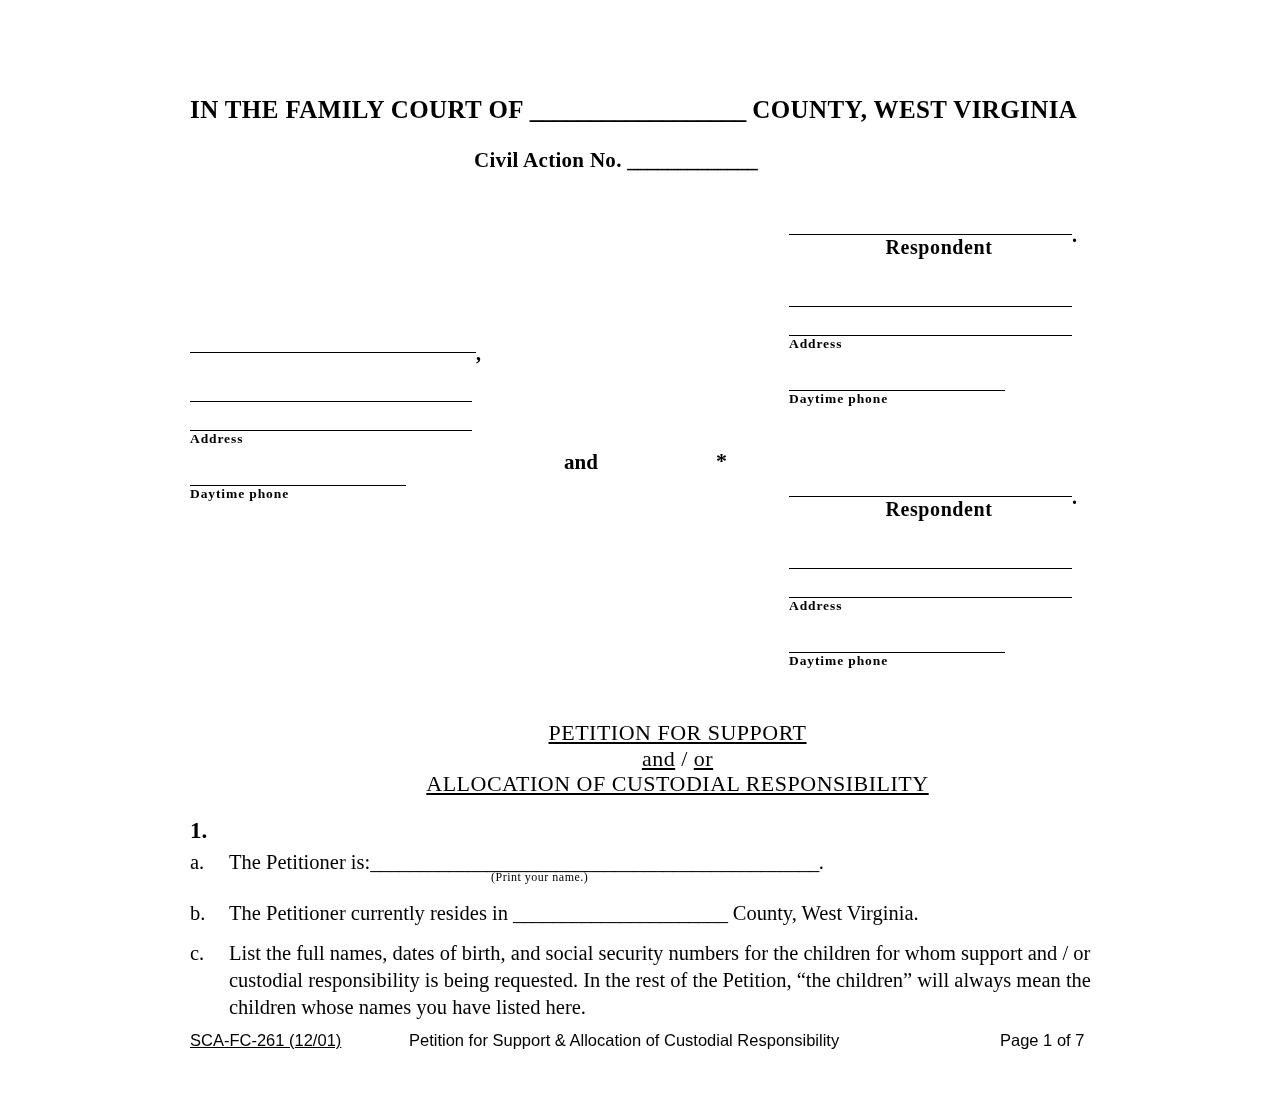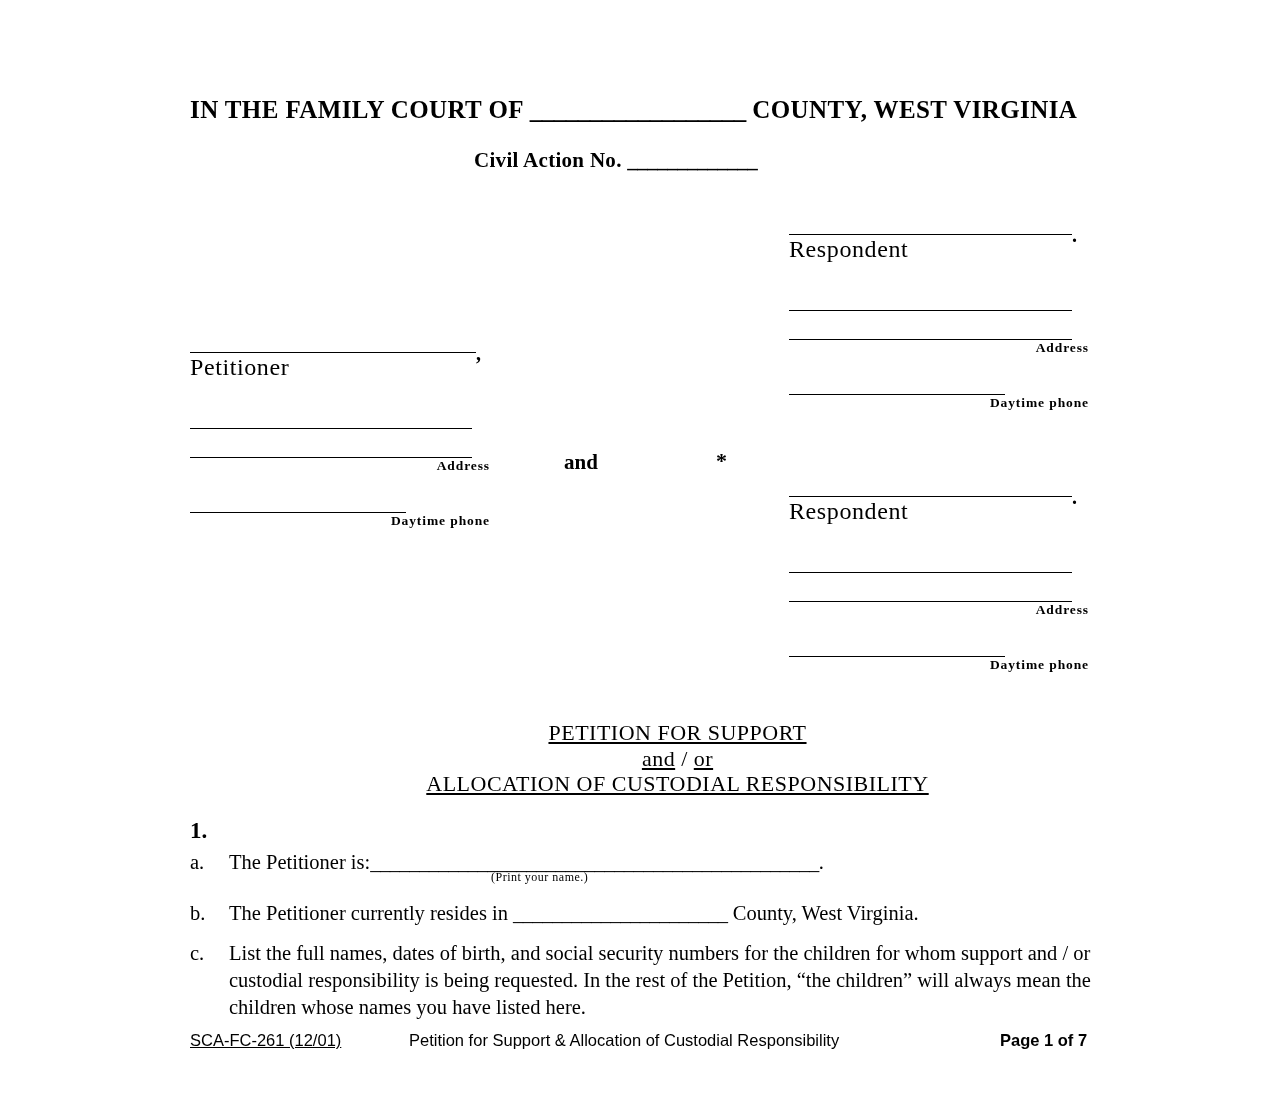--- a/index.html
+++ b/index.html
@@ -57,33 +57,33 @@
 
   
   .party-block {
     position: absolute;
   }
   .rule {
     border-bottom: 1.6px solid #000;
     height: 0;
   }
   .role {
-    font-weight: normal;
-    font-size: 24px;
+    font-weight: bold;
+    font-size: 20px;
     letter-spacing: 0.6px;
     line-height: 1.05;
     margin-top: 2px;
+    text-align: center;
   }
   .caption {
     font-size: 13.5px;
     font-weight: bold;
     letter-spacing: 0.9px;
     line-height: 1.1;
     margin-top: 1px;
-    text-align: right;
   }
   .punct {
     font-size: 20px;
     font-weight: bold;
     line-height: 0;
     vertical-align: baseline;
   }
   .rule-row {
     display: flex;
     align-items: flex-end;
@@ -176,21 +176,21 @@
     position: absolute;
     left: 150px;
     top: 1031px;
     width: 960px;
     font-family: "Liberation Sans", "DejaVu Sans", sans-serif;
     font-size: 16.5px;
     white-space: nowrap;
   }
   .footer .f-code  { position: absolute; left: 0; top: 0; text-decoration: underline; }
   .footer .f-title { position: absolute; left: 219px; top: 0; }
-  .footer .f-page  { position: absolute; left: 810px; top: 0; font-weight: bold; }
+  .footer .f-page  { position: absolute; left: 810px; top: 0; }
 </style>
 </head>
 <body>
 
 <div class="page">
 
   <div class="court-line">
     <span>IN THE FAMILY COURT OF</span>
     <span class="blank">__________________</span>
     <span>COUNTY, WEST VIRGINIA</span>
@@ -212,21 +212,20 @@
     <div class="caption">Address</div>
     <div class="rule line-phone"></div>
     <div class="caption">Daytime phone</div>
   </div>
 
   <div class="party-block" id="petitioner-block">
     <div class="rule-row">
       <div class="rule line-name"></div>
       <span class="punct">,</span>
     </div>
-    <div class="role">Petitioner</div>
     <div class="rule line-addr1"></div>
     <div class="rule line-addr2"></div>
     <div class="caption">Address</div>
     <div class="rule line-phone"></div>
     <div class="caption">Daytime phone</div>
   </div>
 
   <div class="conj">and</div>
   <div class="asterisk">*</div>
 

